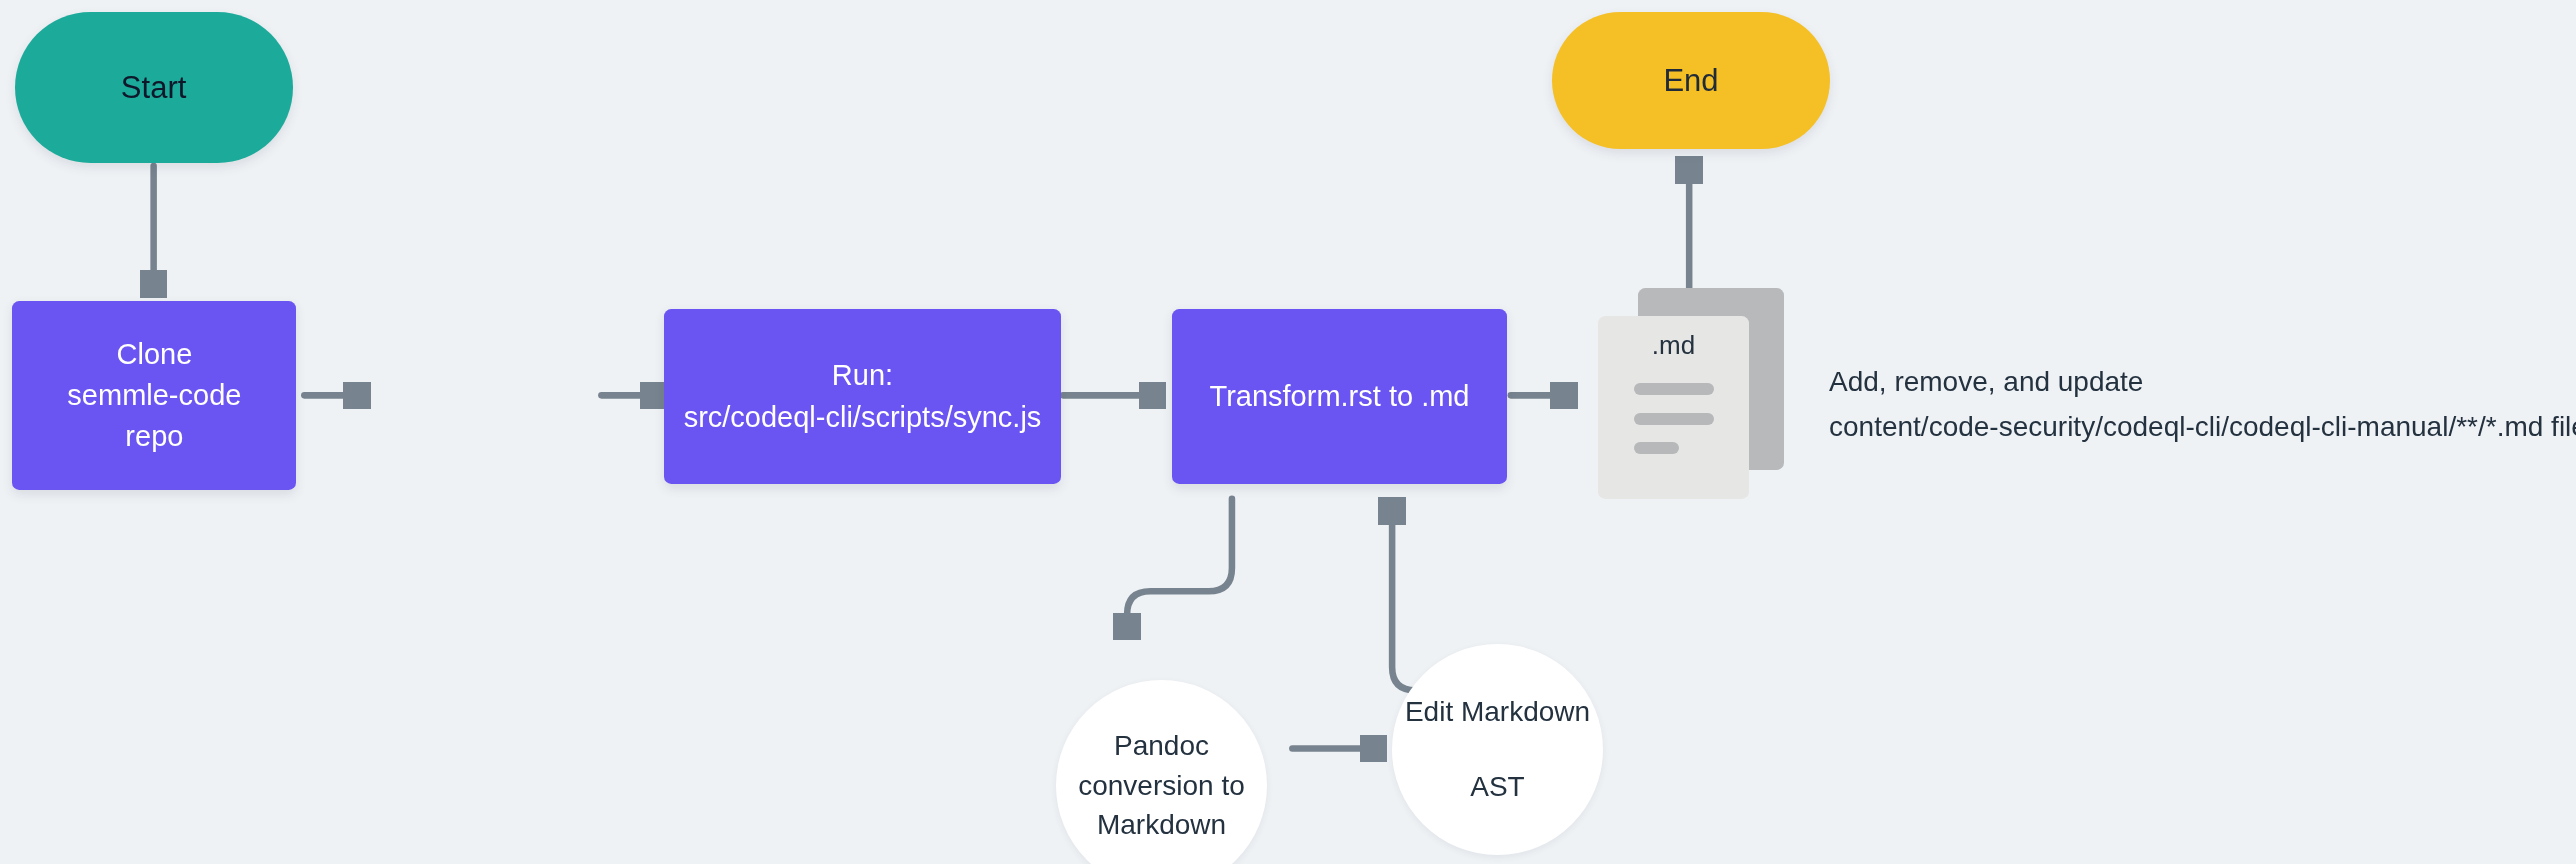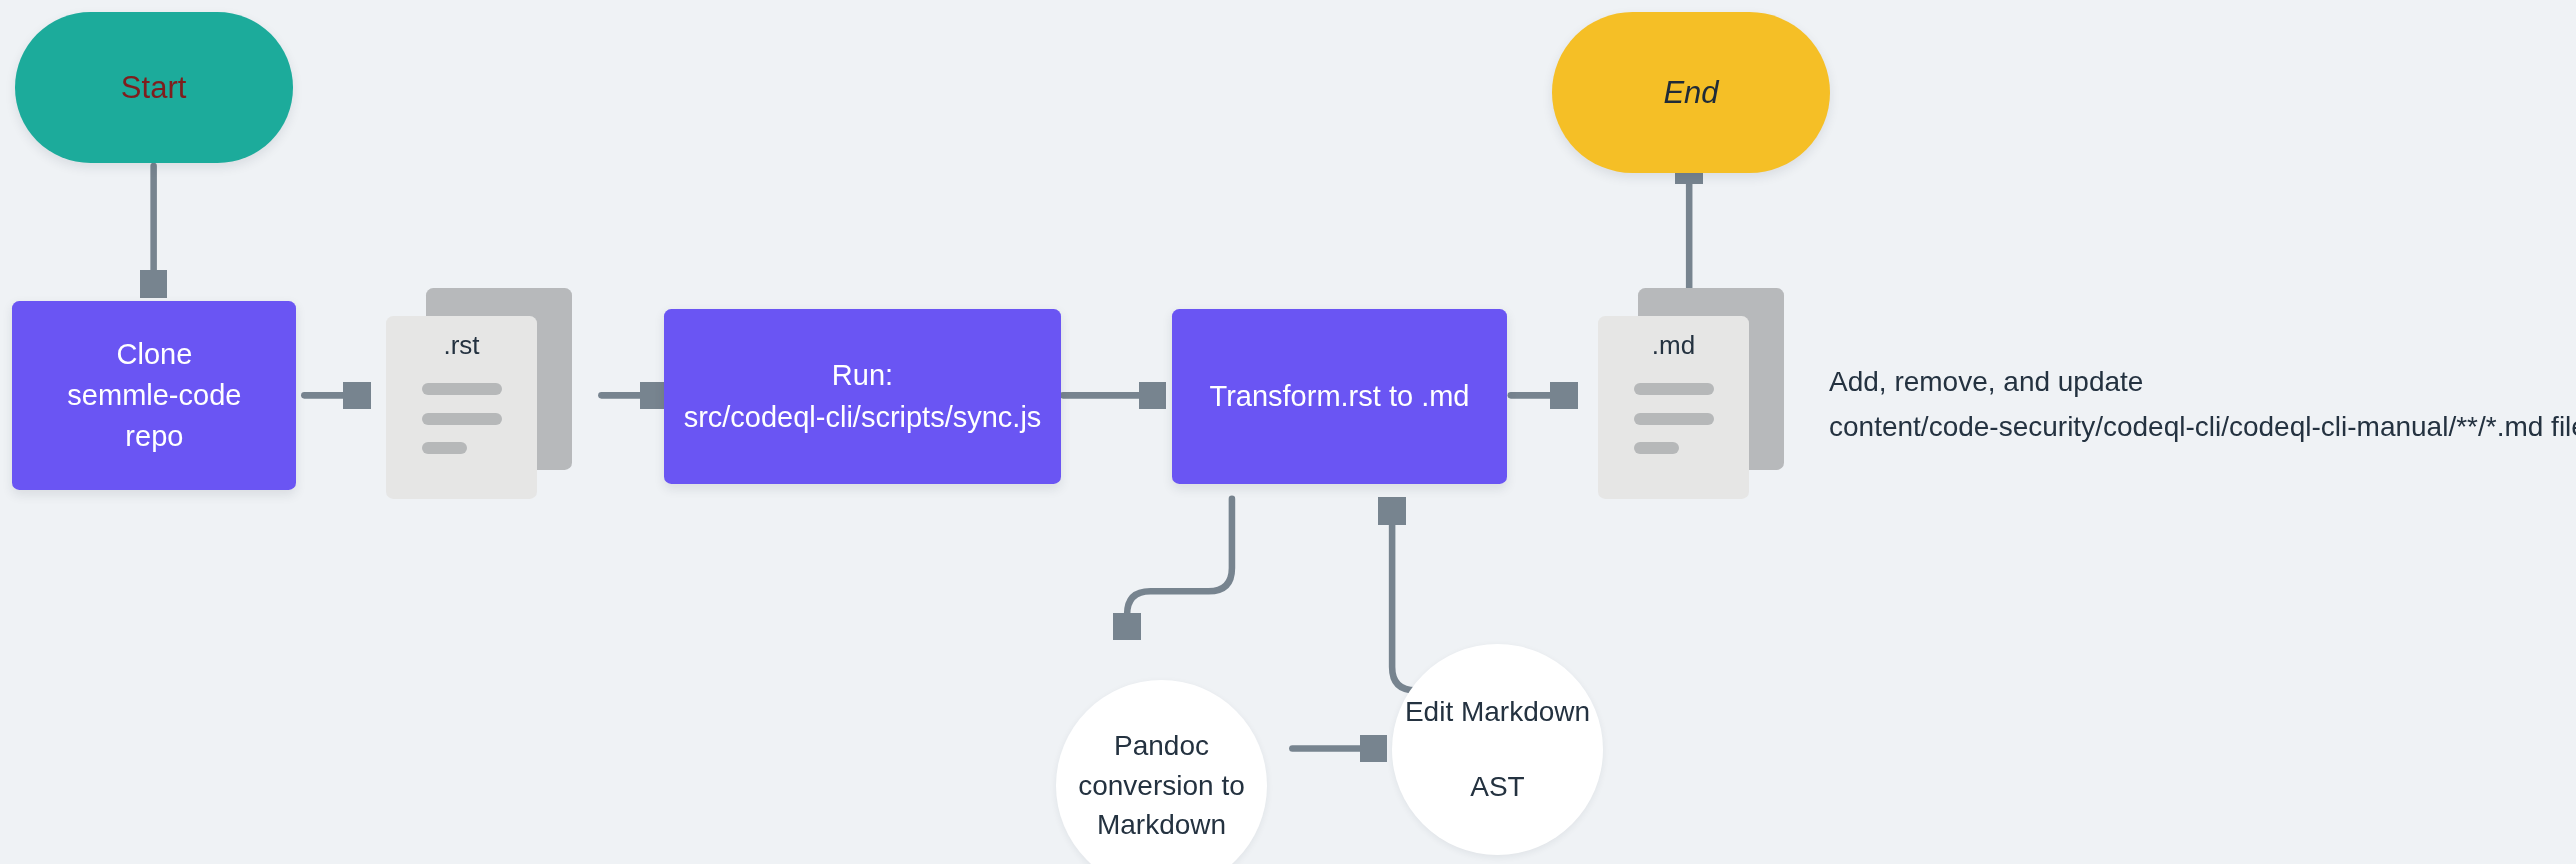--- a/index.html
+++ b/index.html
@@ -32,21 +32,21 @@
   }
 
   .pill {
     border-radius: 727px;
     color: #ffffff;
     font-size: 31px;
     box-shadow: 0 4.4px 10.2px rgba(27, 40, 60, 0.10);
   }
   .pill.start {
     background: #1cab9b;
-    color: #7f1d1d;
+    color: #0f172a;
   }
   .pill.end {
     background: #f5bf26;
     color: #1f2b38;
   }
 
   .rect {
     background: #6a55f3;
     color: #ffffff;
     border-radius: 7.3px;
@@ -151,49 +151,41 @@
   <div class="node pill start" style="left:14.6px; top:12.4px; width:278px; height:151px;">
     <span>Start</span>
   </div>
 
   <div class="node rect" style="left:12.4px; top:301px; width:284px; height:189px; flex-direction:column;">
     <span>Clone</span>
     <span>semmle-code</span>
     <span>repo</span>
   </div>
 
-  <div class="doc" style="left:386px; top:288px; width:186px; height:211px;">
-    <div class="sheet-back" style="left:40px; top:0px; width:146px; height:182px;"></div>
-    <div class="sheet-front" style="left:0px; top:28px; width:151px; height:183px;"></div>
-    <div class="doc-label" style="left:0px; top:42px; width:151px;">.rst</div>
-    <div class="line" style="left:36px; top:95px; width:80px;"></div>
-    <div class="line" style="left:36px; top:125px; width:80px;"></div>
-    <div class="line" style="left:36px; top:154px; width:45px;"></div>
-  </div>
 
   <div class="node rect" style="left:664px; top:309px; width:397px; height:175px; flex-direction:column;">
     <span>Run:</span>
     <span>src/codeql-cli/scripts/sync.js</span>
   </div>
 
   <div class="node rect" style="left:1172px; top:309px; width:335px; height:175px; flex-direction:row;">
     <span>Transform</span>
     <span>.rst to .md</span>
   </div>
 
   <div class="doc" style="left:1598px; top:288px; width:186px; height:211px;padding-left:48px;">
     <div class="sheet-back" style="left:40px; top:0px; width:146px; height:182px;"></div>
     <div class="sheet-front" style="left:0px; top:28px; width:151px; height:183px;"></div>
     <div class="doc-label" style="left:0px; top:42px; width:151px;">.md</div>
     <div class="line" style="left:36px; top:95px; width:80px;"></div>
     <div class="line" style="left:36px; top:125px; width:80px;"></div>
     <div class="line" style="left:36px; top:154px; width:45px;"></div>
   </div>
 
-  <div class="node pill end" style="left:1552px; top:12.4px; width:278px; height:161px;font-style:italic;">
+  <div class="node pill end" style="left:1552px; top:12.4px; width:278px; height:137px;">
     <span>End</span>
   </div>
 
   <div class="node circle" style="left:1056px; top:680px; width:211px; height:211px; flex-direction:column;">
     <span>Pandoc</span>
     <span>conversion to</span>
     <span>Markdown</span>
   </div>
 
   <div class="node circle" style="left:1392px; top:644px; width:211px; height:211px; flex-direction:column;gap:35px;">

